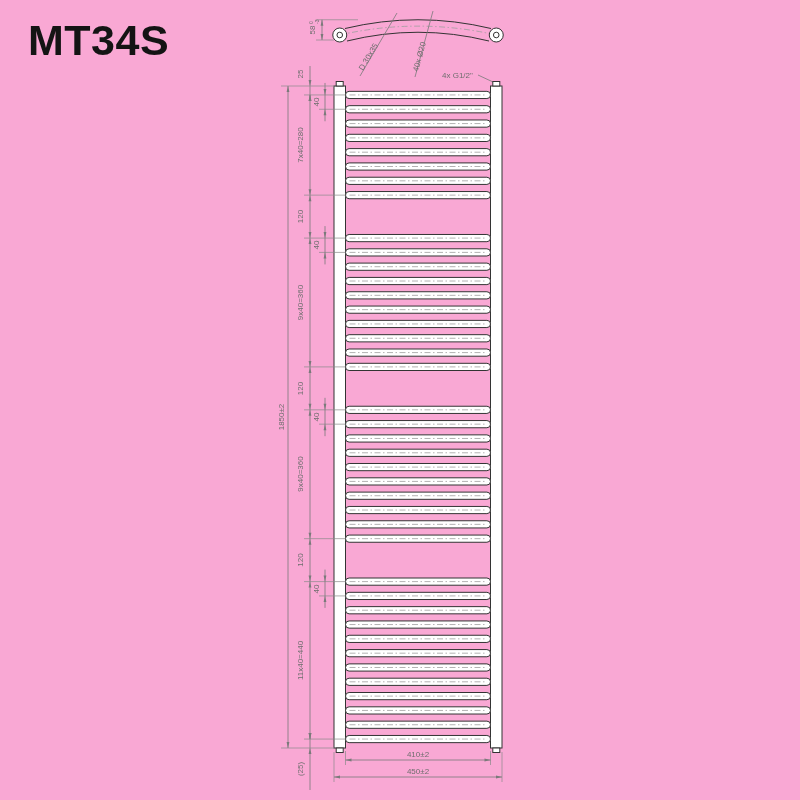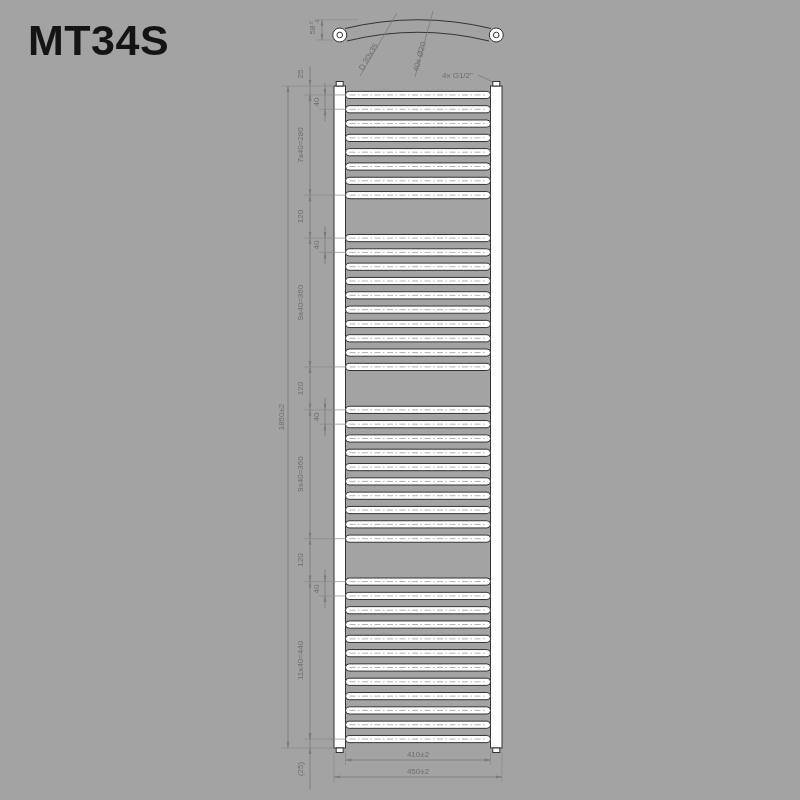--- a/index.html
+++ b/index.html
@@ -1,16 +1,16 @@
 <!DOCTYPE html>
 <html><head>
 <meta charset="utf-8">
 <style>
   html,body{margin:0;padding:0;background:#fff;}
-  .canvas{position:relative;width:800px;height:800px;background:#a3a3a3;overflow:hidden;
+  .canvas{position:relative;width:800px;height:800px;background:#f9a8d4;overflow:hidden;
           font-family:"Liberation Sans",sans-serif;}
   .model-title{position:absolute;left:28px;top:16px;font-size:43px;font-weight:600;
                color:#141414;letter-spacing:0.5px;font-family:"Liberation Sans",sans-serif;}
   svg{position:absolute;left:0;top:0;}
   .body-stroke{stroke:#333333;stroke-width:1;fill:none;}
   .body-fill{stroke:#333333;stroke-width:1;fill:#ffffff;}
   .dimline{stroke:#7a7a7a;stroke-width:0.8;fill:none;}
   .extline{stroke:#8a8a8a;stroke-width:0.7;fill:none;}
   .arrow{fill:#7a7a7a;stroke:none;}
   .centerline{stroke:#9e9e9e;stroke-width:0.8;fill:none;stroke-dasharray:6 2.5 1.5 2.5;}

